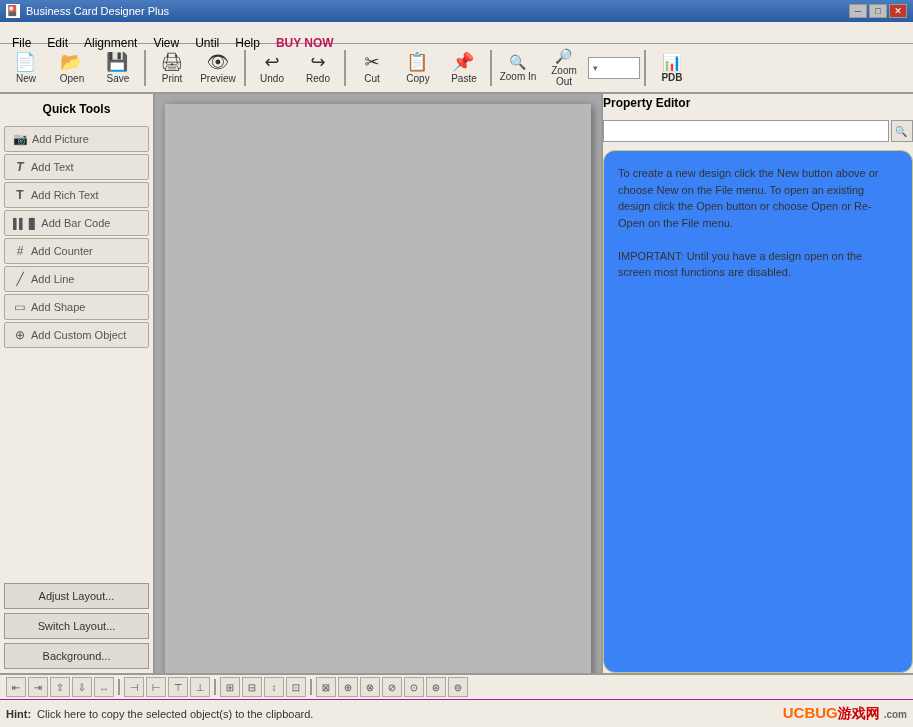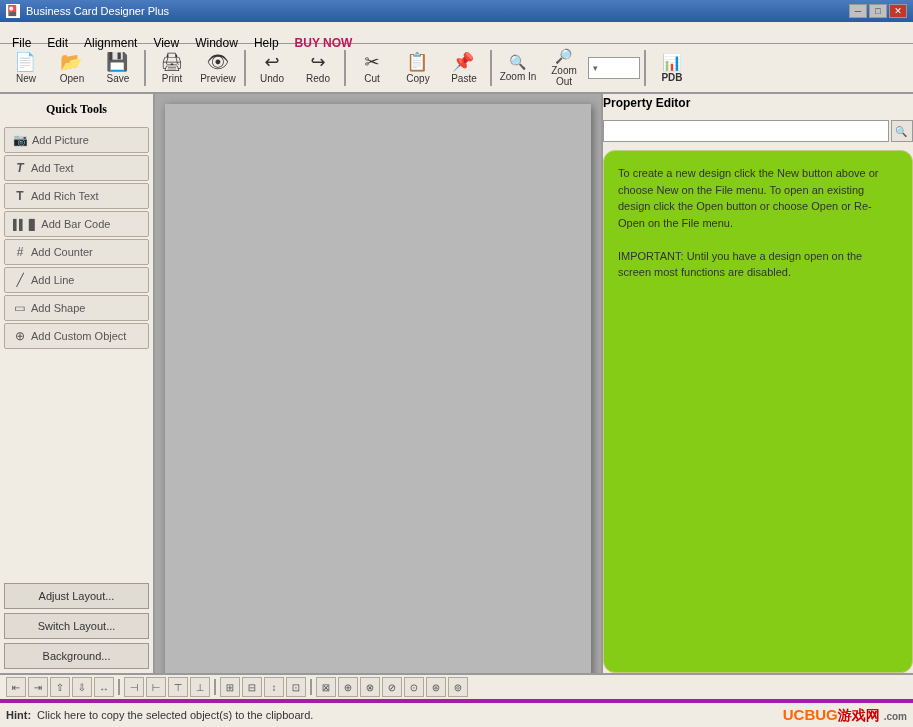--- a/index.html
+++ b/index.html
@@ -82,21 +82,20 @@
       display: flex;
       flex-direction: column;
       gap: 2px;
     }
     #quick-tools h3 {
       text-align: center;
       font-size: 12px;
       font-weight: bold;
       padding: 4px 0;
       margin-bottom: 4px;
-      font-family: Liberation Serif, serif;
     }
     .qt-btn {
       width: 100%;
       height: 26px;
       background: #e8e4dc;
       border: 1px solid #b0a898;
       border-radius: 2px;
       cursor: pointer;
       font-size: 11px;
       display: flex;
@@ -175,21 +174,21 @@
       border: 1px solid #999;
       background: #e8e4dc;
       cursor: pointer;
       display: flex;
       align-items: center;
       justify-content: center;
       font-size: 10px;
     }
     .pe-info-box {
       flex: 1;
-      background: #84cc16;
+      background: #3b82f6;
       border: 1px solid #c8c880;
       border-radius: 12px;
       padding: 14px;
       font-size: 11px;
       line-height: 1.5;
       color: #333;
     }
     
     
     #bottom-toolbar {
@@ -213,21 +212,21 @@
       justify-content: center;
       font-size: 10px;
       color: #555;
     }
     .bt-sep { width: 2px; height: 16px; background: #999; margin: 0 2px; }
     
     
     #status-bar {
       height: 28px;
       background: #f0ece4;
-      border-top: 4px solid #a21caf;
+      border-top: 1px solid #a21caf;
       display: flex;
       align-items: center;
       padding: 0 6px;
       font-size: 11px;
       color: #333;
     }
     #status-bar .hint-label {
       font-weight: bold;
       margin-right: 6px;
     }
@@ -264,21 +263,21 @@
     <div class="win-btn">□</div>
     <div class="win-btn close">✕</div>
   </div>
 </div>
 
 <div id="menu-bar">
   <span class="menu-item">File</span>
   <span class="menu-item">Edit</span>
   <span class="menu-item">Alignment</span>
   <span class="menu-item">View</span>
-  <span class="menu-item">Window</span>
+  <span class="menu-item">Until</span>
   <span class="menu-item">Help</span>
   <span class="menu-item buy-now">BUY NOW</span>
 </div>
 
 <div id="toolbar">
   <button class="toolbar-btn">
     <span class="tb-icon">📄</span>
     <span>New</span>
   </button>
   <button class="toolbar-btn">

